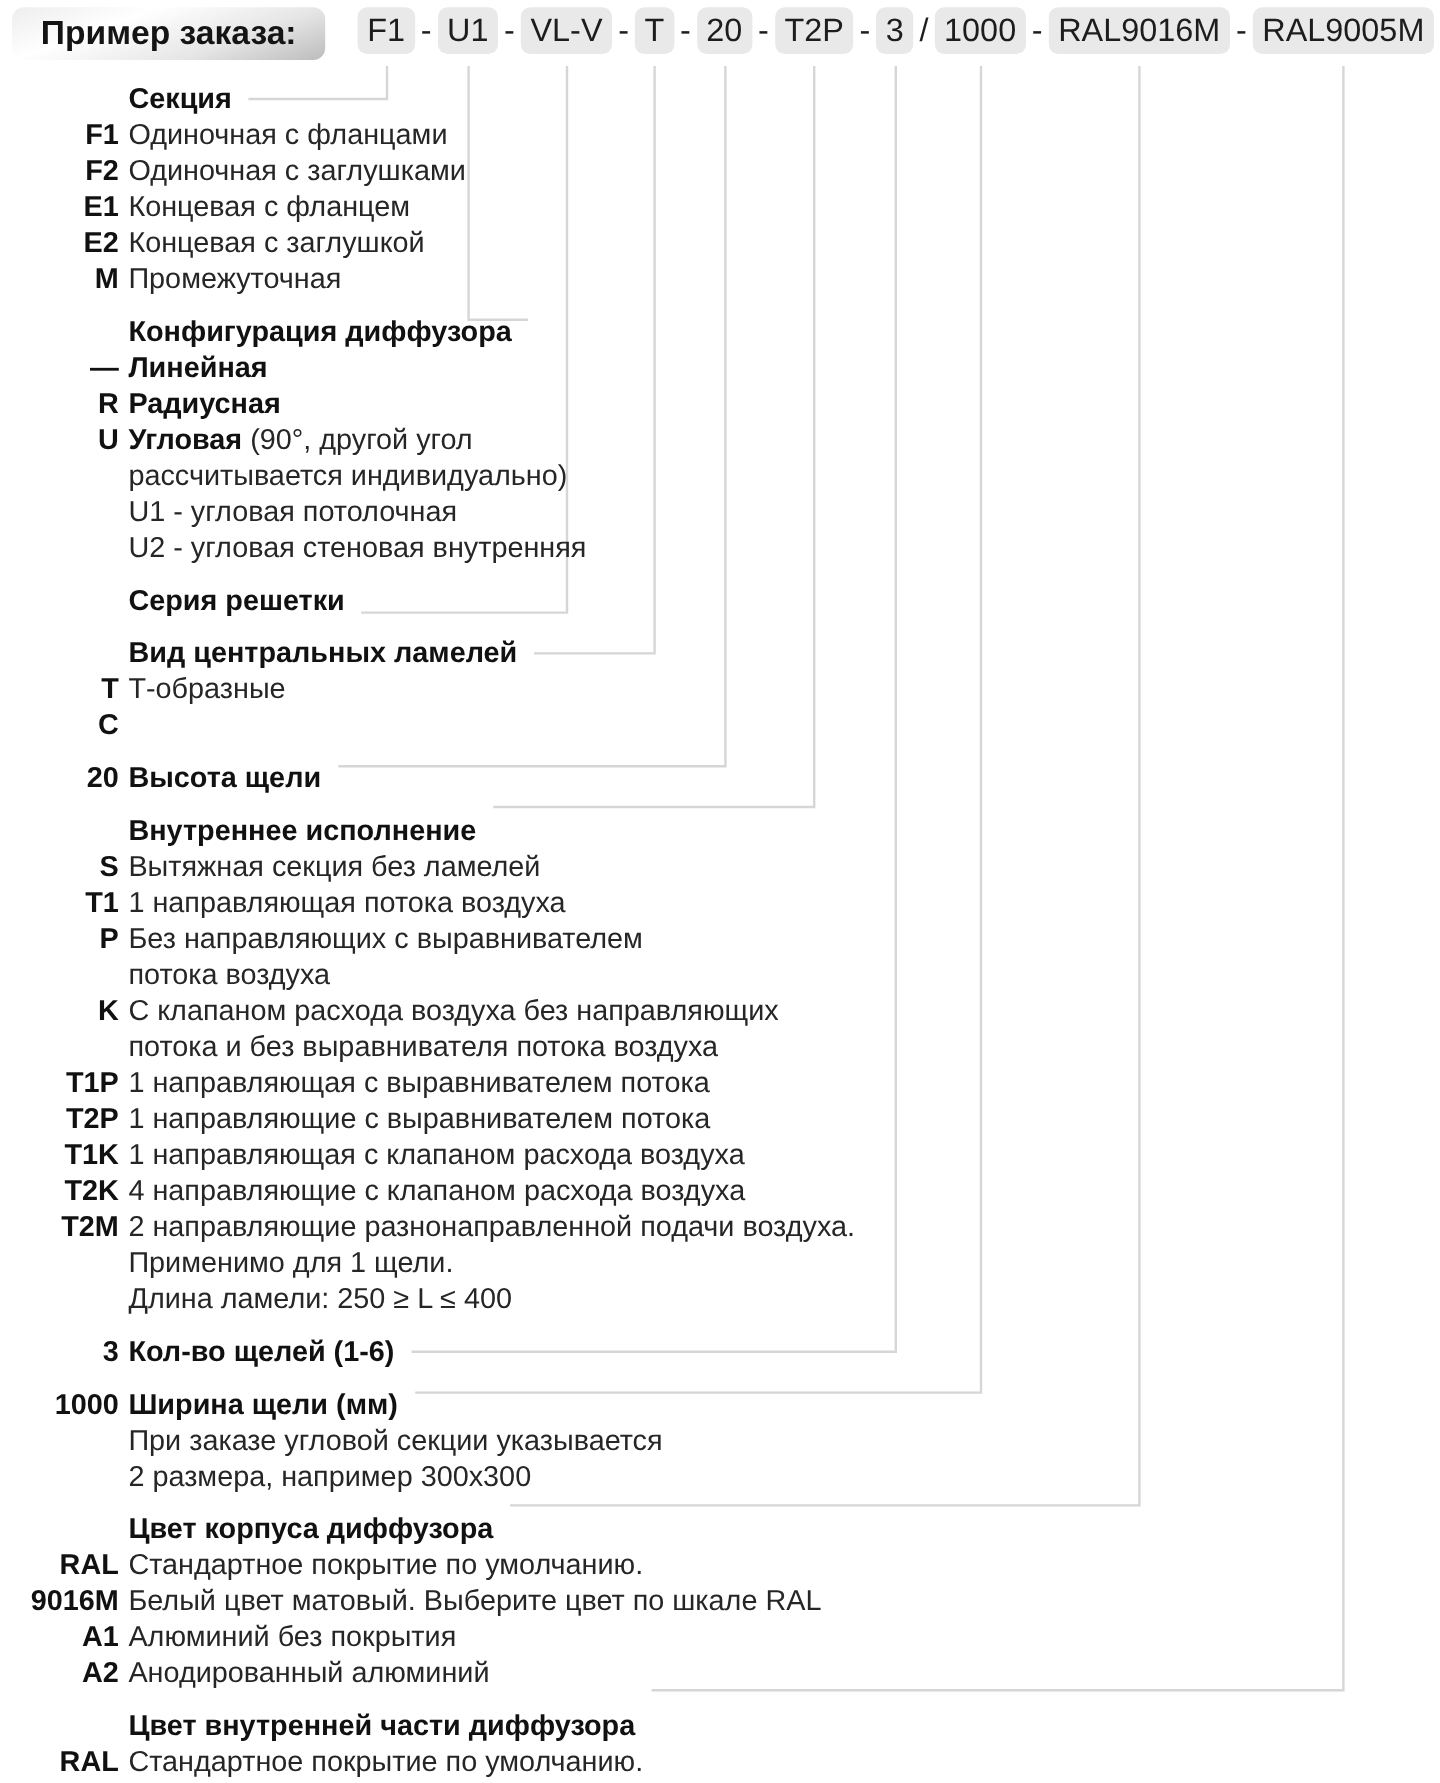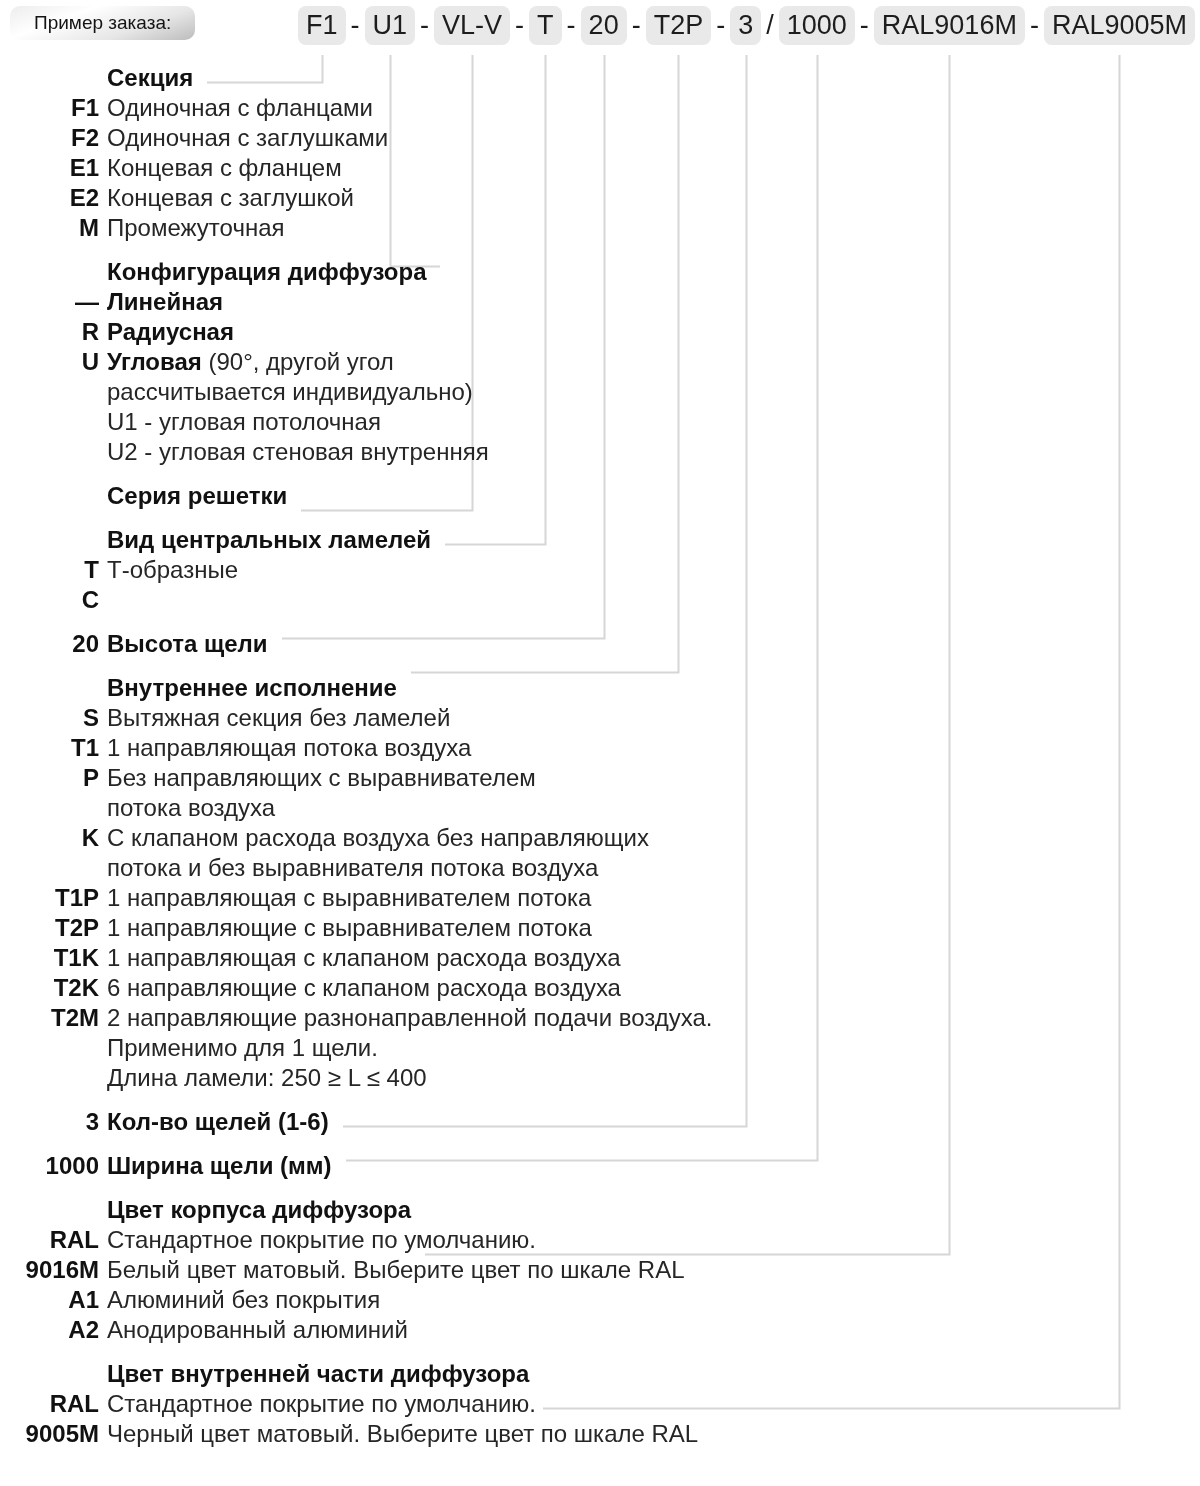--- a/index.html
+++ b/index.html
@@ -29,23 +29,24 @@
   .topbar {
     display: flex;
     justify-content: space-between;
     align-items: flex-start;
     padding: 6px 5px 0 10px;
   }
   .badge {
     background: linear-gradient(160deg, #ededed 0%, #ffffff 32%, #e6e6e6 68%, #bcbcbc 100%);
     border-radius: 10px;
     padding: 6px 24px;
-    font-size: 19px;
+    font-size: 28px;
     color: #141414;
     white-space: nowrap;
+    font-weight: bold;
   }
   .codeline {
     display: flex;
     align-items: center;
     white-space: nowrap;
     font-size: 27px;
     color: #1d1d1d;
     margin-left: auto;
   }
   .seg {
@@ -218,36 +219,41 @@
         <div class="row">
           <div class="code">T2P</div>
           <div class="desc"><span>1 направляющие с выравнивателем потока</span></div>
         </div>
         <div class="row">
           <div class="code">T1K</div>
           <div class="desc"><span>1 направляющая с клапаном расхода воздуха</span></div>
         </div>
         <div class="row">
           <div class="code">T2K</div>
-          <div class="desc"><span>6 направляющие с клапаном расхода воздуха</span></div>
+          <div class="desc"><span>4 направляющие с клапаном расхода воздуха</span></div>
         </div>
         <div class="row">
           <div class="code">T2M</div>
           <div class="desc"><span>2 направляющие разнонаправленной подачи воздуха.
 Применимо для 1 щели.
 Длина ламели: 250 ≥ L ≤ 400</span></div>
         </div>
         <div class="row header">
           <div class="code">3</div>
           <div class="desc"><b>Кол-во щелей (1-6)</b></div>
         </div>
         <div class="row header">
           <div class="code">1000</div>
           <div class="desc"><b>Ширина щели (мм)</b></div>
         </div>
+        <div class="row">
+          <div class="code"></div>
+          <div class="desc"><span>При заказе угловой секции указывается
+2 размера, например 300x300</span></div>
+        </div>
         <div class="row header">
           <div class="code"></div>
           <div class="desc"><b>Цвет корпуса диффузора</b></div>
         </div>
         <div class="row">
           <div class="code">RAL
 9016M</div>
           <div class="desc"><span>Стандартное покрытие по умолчанию.
 Белый цвет матовый. Выберите цвет по шкале RAL</span></div>
         </div>

